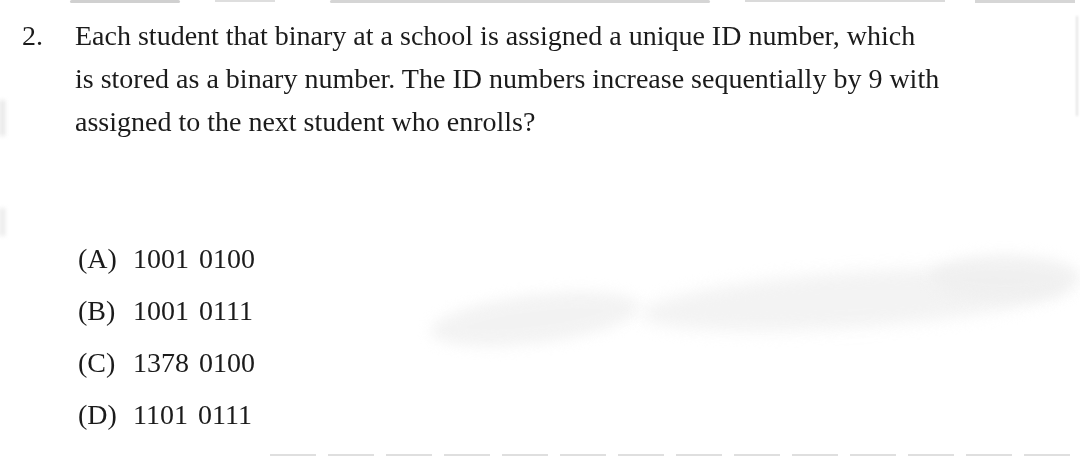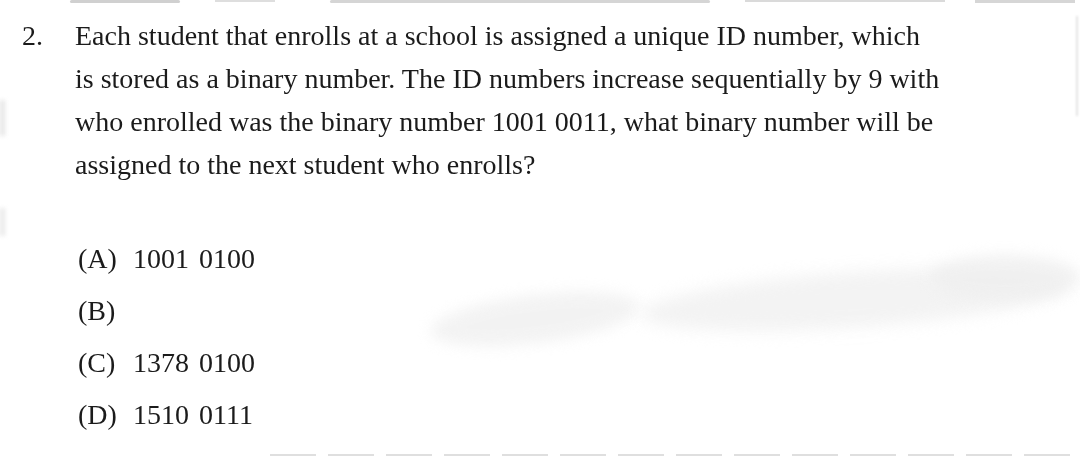--- a/index.html
+++ b/index.html
@@ -86,41 +86,41 @@
   .right-mark  { left: 1076px; top: 16px; width: 2px; height: 100px; background: #e4e4e4; filter: blur(1px); }
 </style>
 </head>
 <body>
 
 <div class="page">
 
   <div class="qnum">2.</div>
 
   <div class="qtext">
-    <div class="qline">Each student that enrolls at a school is assigned a unique ID number, which</div>
+    <div class="qline">Each student that binary at a school is assigned a unique ID number, which</div>
     <div class="qline">is stored as a binary number. The ID numbers increase sequentially by 9 with</div>
-    <div class="qline">who enrolled was the binary number 1001 0011, what binary number will be</div>
     <div class="qline">assigned to the next student who enrolls?</div>
   </div>
 
   <div class="choices">
     <div class="choice">
       <span class="choice-label">(A)</span>
       <span class="choice-value">1001 0100</span>
     </div>
     <div class="choice">
       <span class="choice-label">(B)</span>
+      <span class="choice-value">1001 0111</span>
     </div>
     <div class="choice">
       <span class="choice-label">(C)</span>
       <span class="choice-value">1378 0100</span>
     </div>
     <div class="choice">
       <span class="choice-label">(D)</span>
-      <span class="choice-value">1510 0111</span>
+      <span class="choice-value">1101 0111</span>
     </div>
   </div>
 
   <div class="artifact top-frag-1"></div>
   <div class="artifact top-frag-2"></div>
   <div class="artifact top-frag-3"></div>
   <div class="artifact top-frag-4"></div>
   <div class="artifact top-frag-5"></div>
   <div class="artifact bottom-line"></div>
   <div class="artifact smudge-1"></div>

